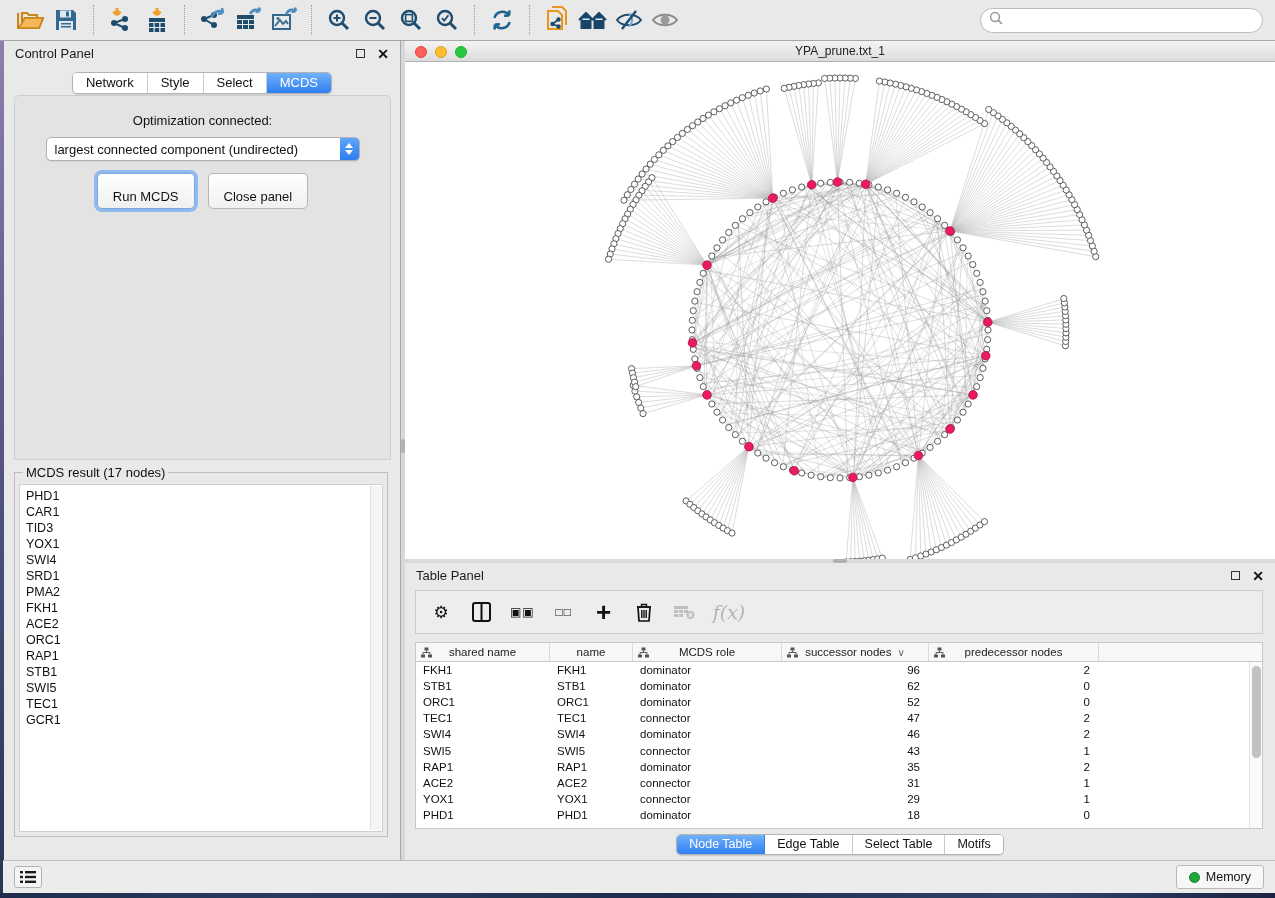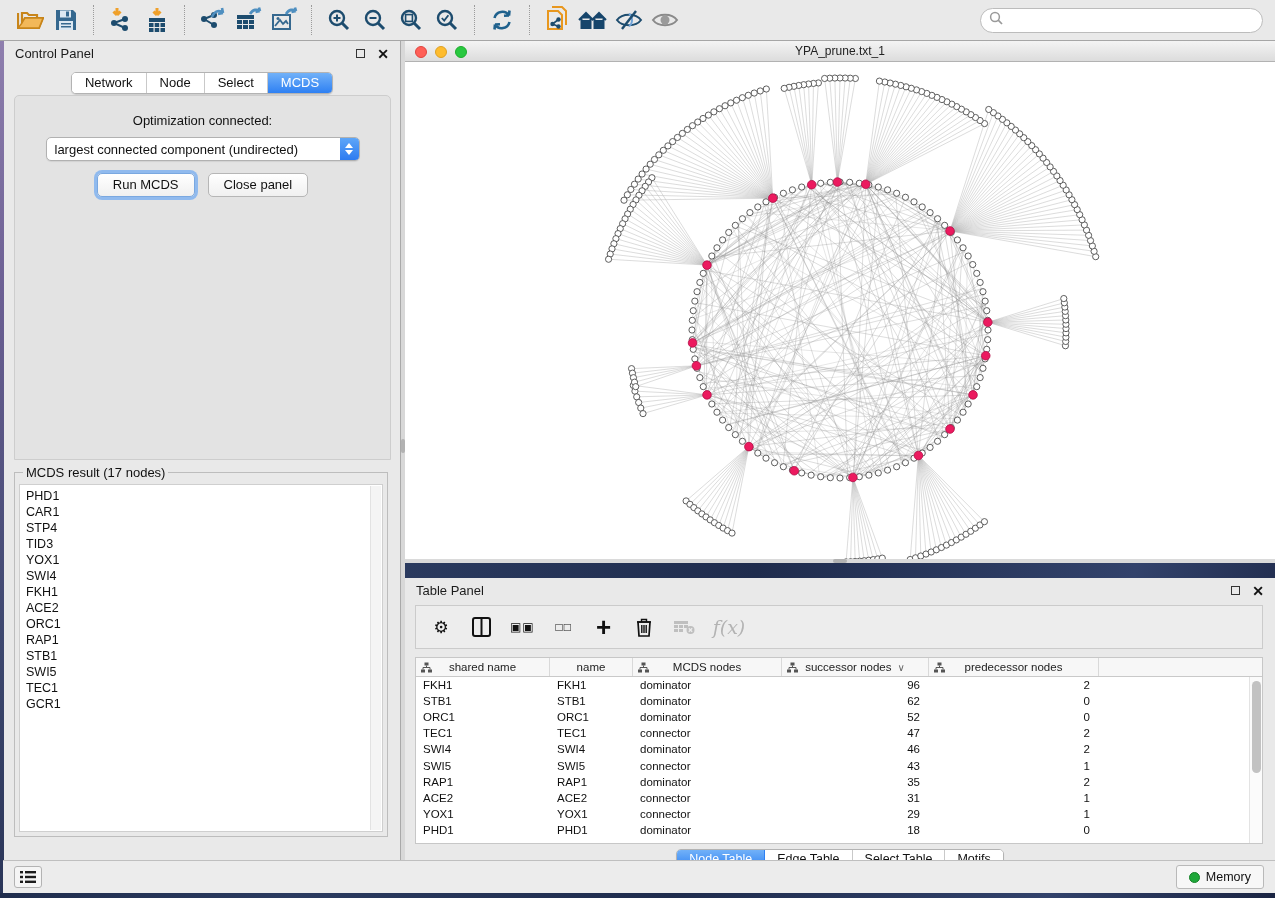--- a/index.html
+++ b/index.html
@@ -39,21 +39,21 @@
   .opt-label { text-align:center; margin-top:17px; font-size:13px; color:#111; }
   .combo { margin:9px auto 0; width:314px; height:24px; background:#fff; border:1px solid #b1b1b1; border-radius:5px;
     display:flex; align-items:center; position:relative; box-shadow:0 1px 1px rgba(0,0,0,.08); }
   .combo .combo-text { flex:1; font-size:13px; padding:0 8px; color:#111; white-space:nowrap; overflow:hidden; }
   .combo .stepper { width:19px; height:22px; border-radius:0 4px 4px 0; background:linear-gradient(#5ea6f8,#2d7bf0);
     display:flex; flex-direction:column; align-items:center; justify-content:center; gap:2px; }
   .tri-up { width:0; height:0; border-left:4px solid transparent; border-right:4px solid transparent; border-bottom:5px solid #fff; }
   .tri-dn { width:0; height:0; border-left:4px solid transparent; border-right:4px solid transparent; border-top:5px solid #fff; }
   .btn-row { display:flex; justify-content:center; gap:13px; margin-top:12px; }
   .mac-btn { font-size:13px; color:#111; background:linear-gradient(#ffffff,#f0f0f0); border:1px solid #b6b6b6;
-    border-radius:5px; padding:3px 15px 4px; font-family:"Liberation Sans",sans-serif; }
+    border-radius:5px; padding:15px 15px 4px; font-family:"Liberation Sans",sans-serif; }
   .mac-btn.focused { box-shadow:0 0 0 3px rgba(100,165,245,.65); border-color:#7aa8e0; }
   .mcds-fieldset { position:absolute; left:10px; top:424px; width:374px; height:372px; border:1px solid #bdbdbd;
     padding:4px; background:#e9e9e9; }
   .mcds-fieldset legend { font-size:13px; color:#111; padding:0 3px; margin-left:4px; }
   .mcds-list { position:relative; width:100%; height:100%; background:#fff; border:1px solid #cfcfcf; overflow:hidden;
     padding:3px 0 0 6px; }
   .mcds-item { font-size:12.5px; line-height:16px; color:#111; }
   .mcds-scroll { position:absolute; right:1px; top:1px; bottom:1px; width:11px; background:#f4f4f4; border-left:1px solid #e2e2e2; }
 
   
@@ -69,21 +69,21 @@
   .net-title { font-size:12px; color:#222; }
   .lights { position:absolute; left:10px; top:0; height:21px; display:flex; align-items:center; gap:8px; }
   .light { width:12px; height:12px; border-radius:50%; }
   .light.red { background:#ff5f57; border:1px solid #e0443e; }
   .light.yellow { background:#febc2e; border:1px solid #dea123; }
   .light.green { background:#28c840; border:1px solid #1dad2b; }
   .net-canvas { position:absolute; left:0; top:21px; right:0; bottom:0; background:#fff; }
   .net-canvas svg { display:block; width:100%; height:100%; }
 
   
-  .table-panel { position:absolute; left:405px; top:563px; right:0; height:297px; background:#e9e9e9;margin-top:15px; }
+  .table-panel { position:absolute; left:405px; top:563px; right:0; height:297px; background:#e9e9e9; }
   .tp-toolbar { position:absolute; left:10px; top:27px; right:12px; height:44px; background:#ededed;
     border:1px solid #cbcbcb; display:flex; align-items:center; gap:18px; padding:0 14px; }
   .tp-ico { display:flex; align-items:center; justify-content:center; min-width:22px; height:26px; color:#111; }
   .glyph { font-size:17px; line-height:1; }
   .glyph.small { font-size:12px; letter-spacing:1px; }
   .plus-glyph { font-size:26px; font-weight:bold; line-height:0.8; }
   .fx { font-family:"DejaVu Serif", serif; font-style:italic; font-size:19px; color:#b3b3b3; }
   .tp-table { position:absolute; left:10px; top:79px; right:12px; height:187px; background:#fff; border:1px solid #c7c7c7; }
   .thead { display:flex; height:19px; border-bottom:1px solid #c9c9c9; background:#f7f7f7; }
   .th { position:relative; display:flex; align-items:center; justify-content:center; gap:4px;
@@ -268,21 +268,21 @@
   <div class="control-panel">
     <div class="panel-head">
       <span>Control Panel</span>
       <span class="spacer"></span>
       <span class="float-ico"></span>
       <span class="close-ico">✕</span>
     </div>
     <div class="cp-tabs-row">
       <div class="seg" id="cp-tabs">
           <div class="tab">Network</div>
-          <div class="tab">Node</div>
+          <div class="tab">Style</div>
           <div class="tab">Select</div>
           <div class="tab sel">MCDS</div>
         </div>
     </div>
     <div class="cp-inner">
       <div class="opt-label">Optimization connected:</div>
       <div class="combo">
         <span class="combo-text">largest connected component (undirected)</span>
         <span class="stepper">
             <span class="tri-up"></span>
@@ -293,24 +293,25 @@
         <button class="mac-btn focused">Run MCDS</button>
         <button class="mac-btn">Close panel</button>
       </div>
     </div>
     <fieldset class="mcds-fieldset">
       <legend>MCDS result (17 nodes)</legend>
       <div class="mcds-list">
         <div class="mcds-scroll"></div>
       <div class="mcds-item">PHD1</div>
           <div class="mcds-item">CAR1</div>
-          <div class="mcds-item">STP4</div>
           <div class="mcds-item">TID3</div>
           <div class="mcds-item">YOX1</div>
           <div class="mcds-item">SWI4</div>
+          <div class="mcds-item">SRD1</div>
+          <div class="mcds-item">PMA2</div>
           <div class="mcds-item">FKH1</div>
           <div class="mcds-item">ACE2</div>
           <div class="mcds-item">ORC1</div>
           <div class="mcds-item">RAP1</div>
           <div class="mcds-item">STB1</div>
           <div class="mcds-item">SWI5</div>
           <div class="mcds-item">TEC1</div>
           <div class="mcds-item">GCR1</div>
         </div>
     </fieldset>
@@ -1148,21 +1149,21 @@
           </div>
           <div class="th" style="width: 149px;">
             <svg class="attr-ico" width="11" height="11" viewBox="0 0 11 11">
               <g fill="#555">
                 <rect x="3.5" y="0.5" width="4" height="3"></rect>
                 <rect x="0" y="7.5" width="4" height="3"></rect>
                 <rect x="7" y="7.5" width="4" height="3"></rect>
               </g>
               <path d="M5.5 3.5 V5.5 M2 7.5 V5.5 H9 V7.5" stroke="#555" stroke-width="1" fill="none"></path>
             </svg>
-            <span>MCDS nodes</span>
+            <span>MCDS role</span>
           </div>
           <div class="th" style="width: 147px;">
             <svg class="attr-ico" width="11" height="11" viewBox="0 0 11 11">
               <g fill="#555">
                 <rect x="3.5" y="0.5" width="4" height="3"></rect>
                 <rect x="0" y="7.5" width="4" height="3"></rect>
                 <rect x="7" y="7.5" width="4" height="3"></rect>
               </g>
               <path d="M5.5 3.5 V5.5 M2 7.5 V5.5 H9 V7.5" stroke="#555" stroke-width="1" fill="none"></path>
             </svg>

